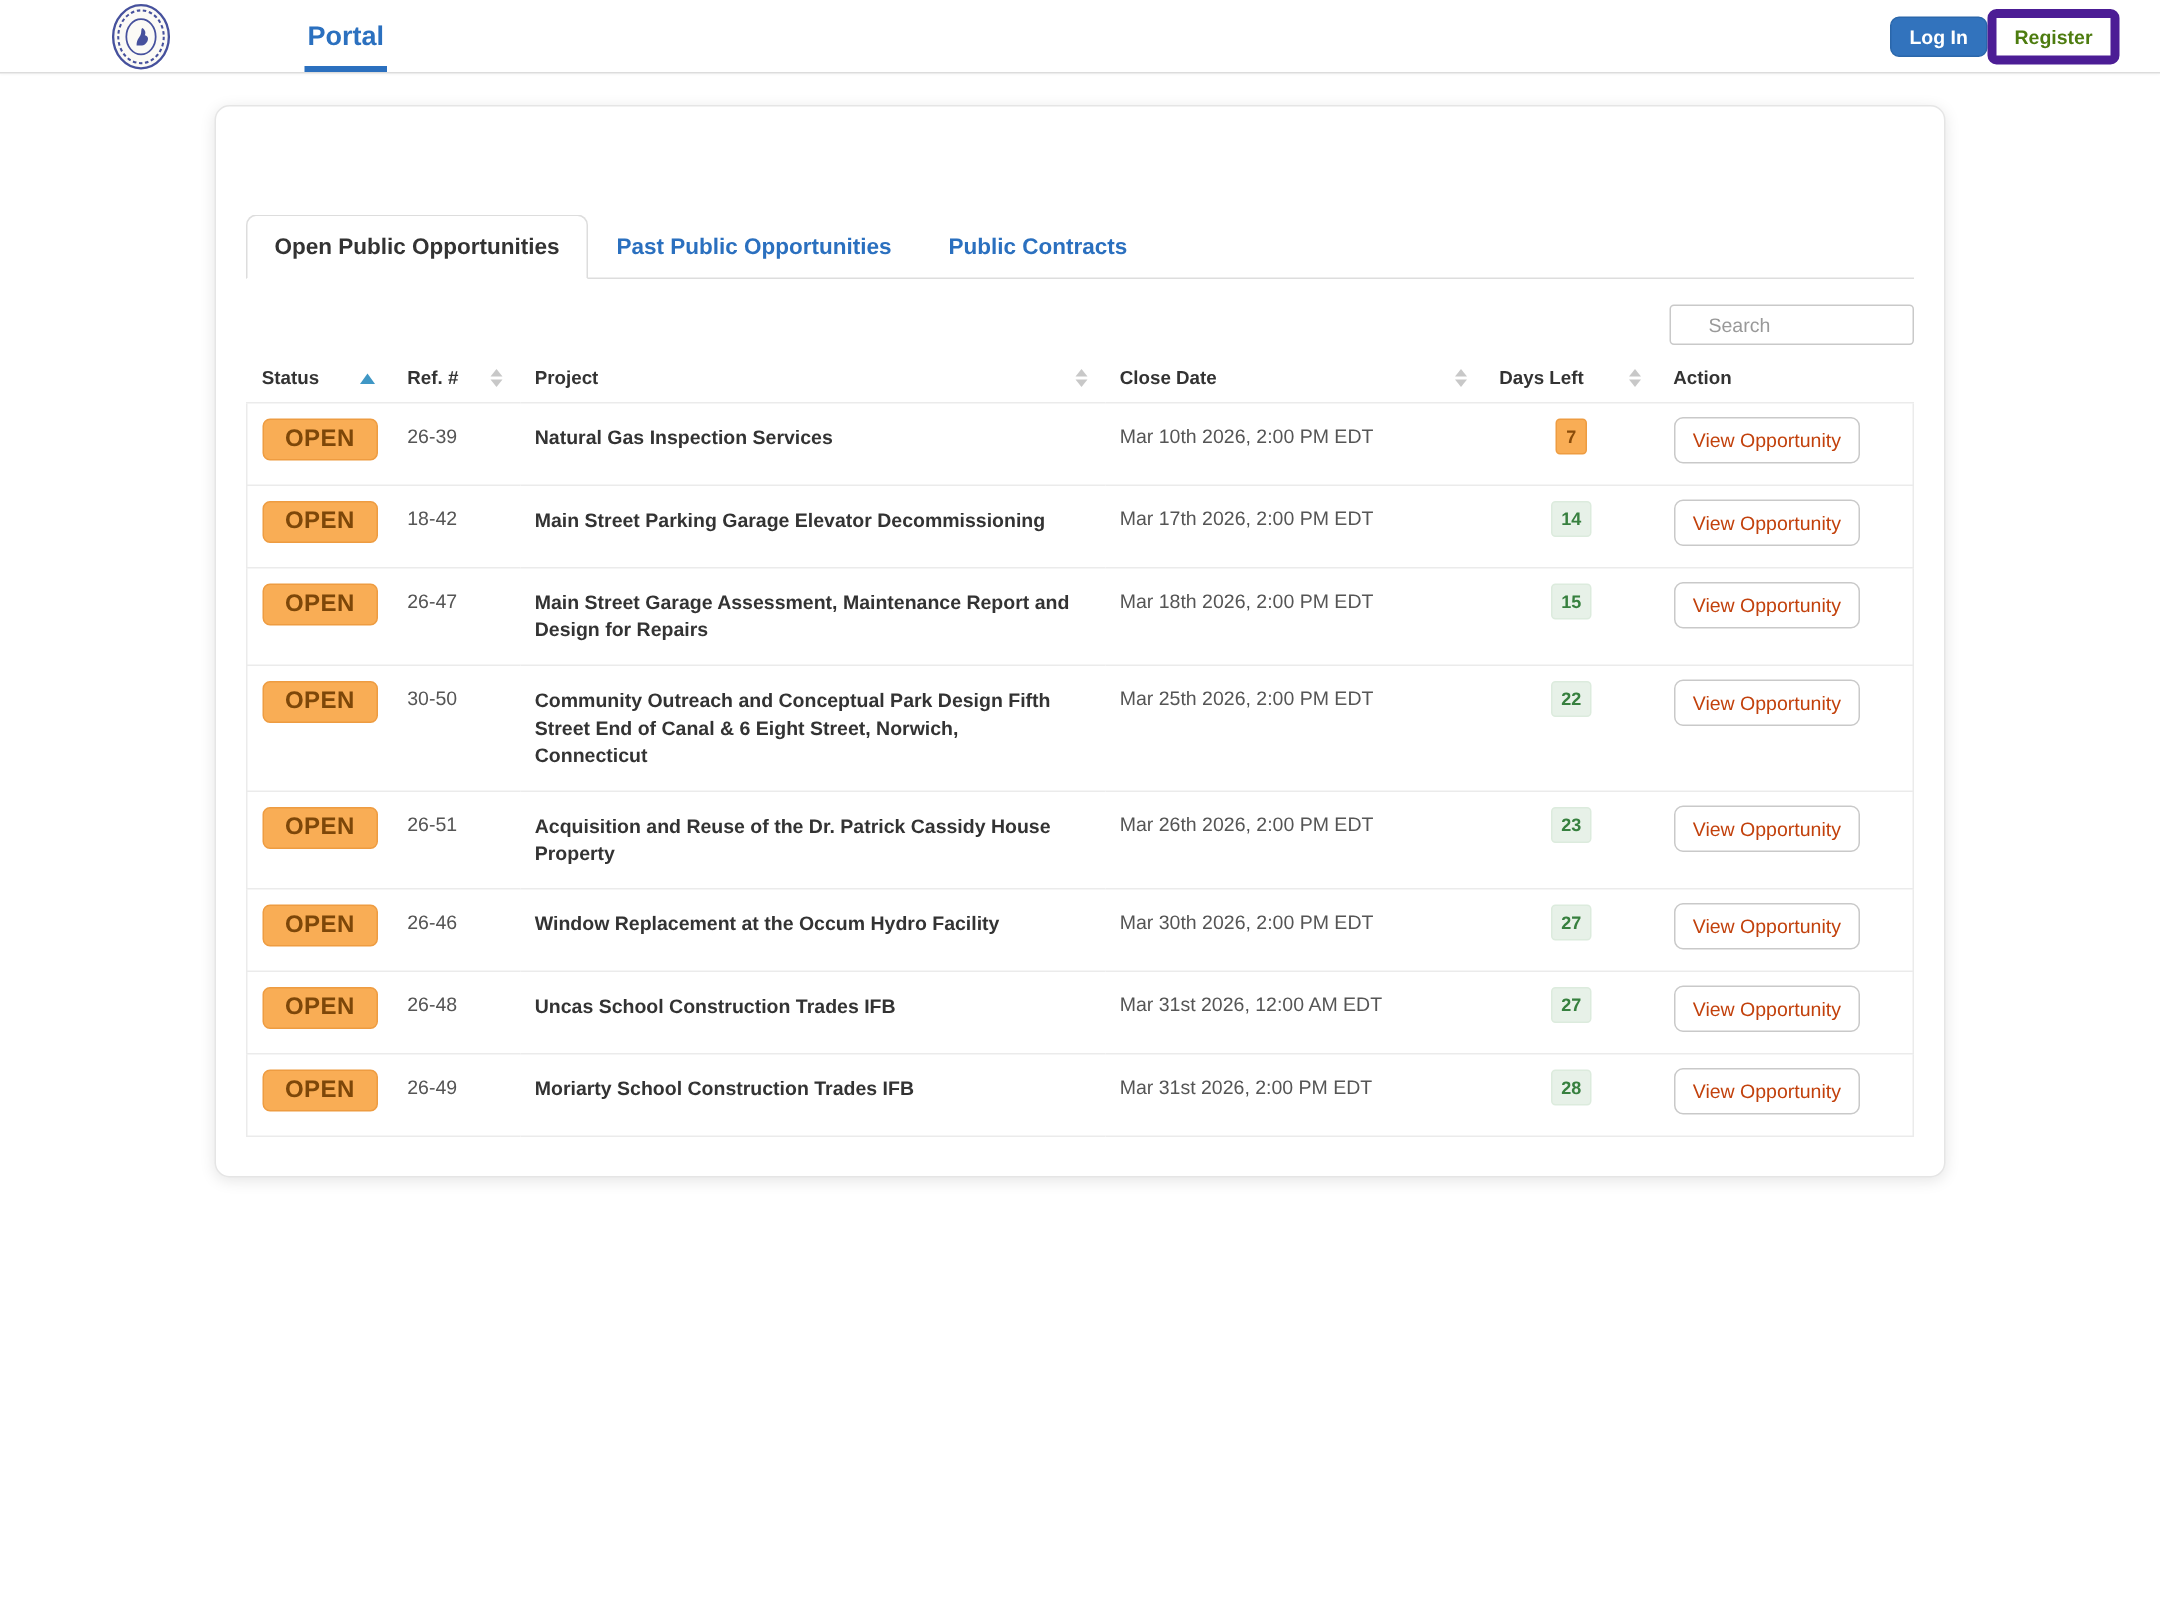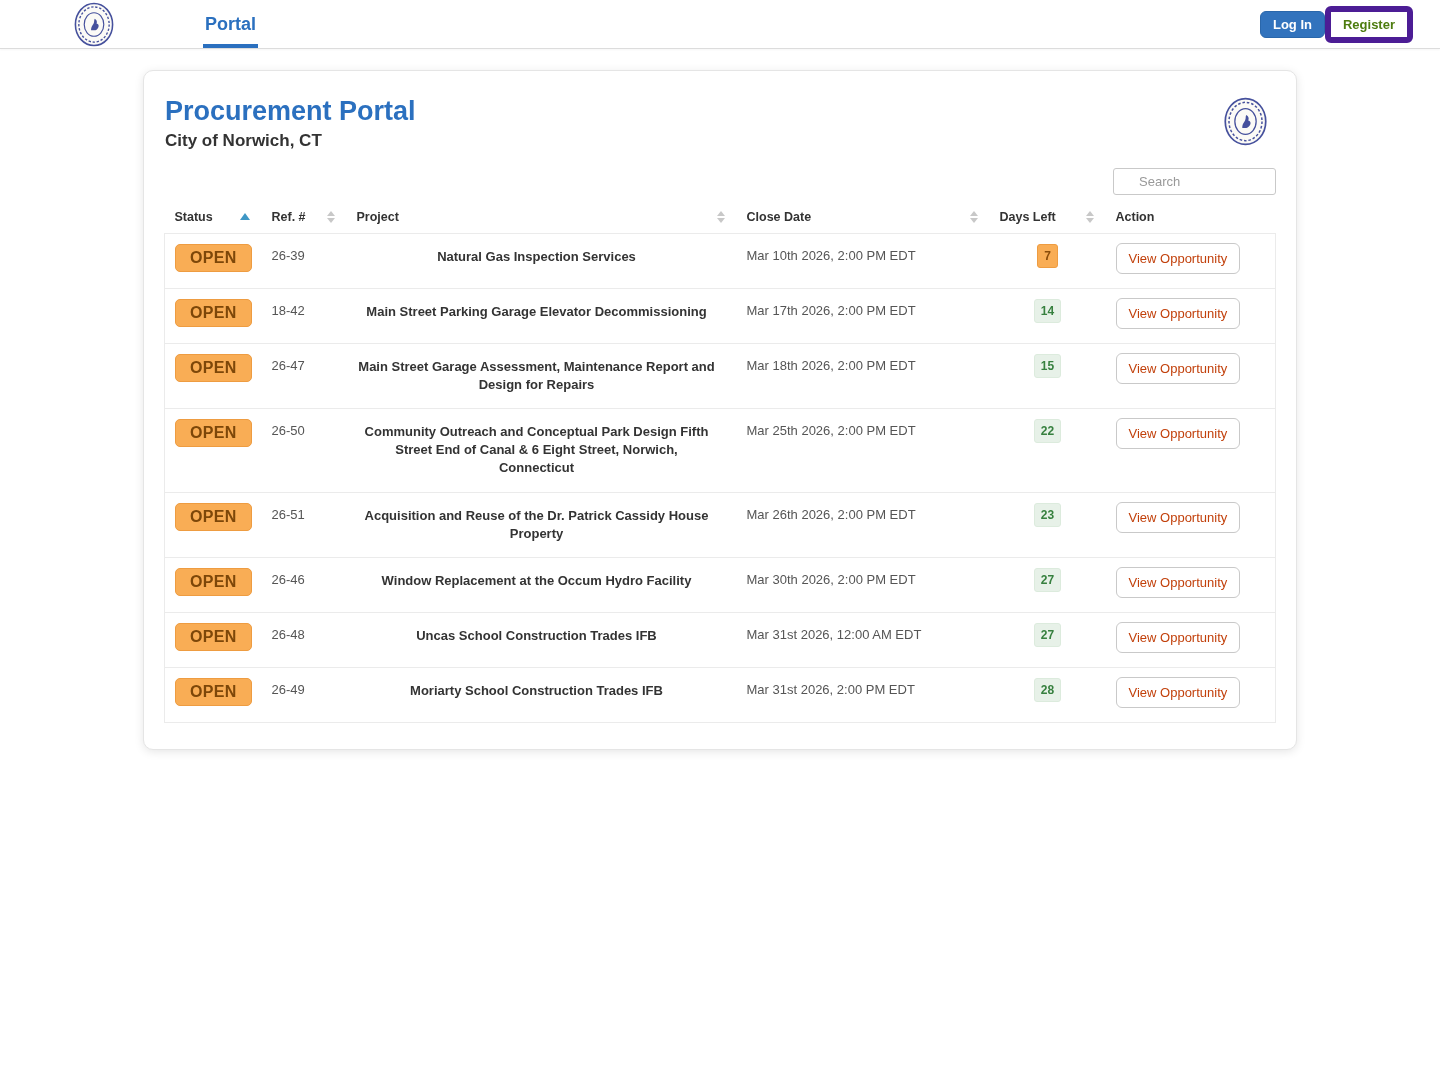--- a/index.html
+++ b/index.html
@@ -37,21 +37,21 @@
   
   .search-row { text-align: right; margin: 17px 0 6px; }
   .search-input { width: 163px; height: 27px; border: 1px solid #c9c9c9; border-radius: 3px;
                   padding: 4px 25px; font-size: 13px; color: #333; font-family: "Liberation Sans", sans-serif; }
   .search-input::placeholder { color: #999; }
 
   
   table { width: 100%; border-collapse: collapse; table-layout: fixed; }
   th:nth-child(1), td:nth-child(1) { width: 97px; }
   th:nth-child(2), td:nth-child(2) { width: 85px; }
-  th:nth-child(3), td:nth-child(3) { width: 390px; text-align: center; }
+  th:nth-child(3), td:nth-child(3) { width: 390px; }
   th:nth-child(4), td:nth-child(4) { width: 253px; }
   th:nth-child(5), td:nth-child(5) { width: 116px; }
 
   th { text-align: left; font-size: 12.5px; font-weight: bold; color: #333;
        padding: 9px 12px 9px 10px; border-bottom: 1px solid #ebebeb; cursor: pointer; }
   .th-inner { display: flex; align-items: center; justify-content: space-between; }
   .sort { display: flex; flex-direction: column; align-items: center; gap: 2px; }
   .sort::before, .sort::after { content: ""; width: 0; height: 0;
        border-left: 4px solid transparent; border-right: 4px solid transparent; }
   .sort-both::before { border-bottom: 5px solid #c8c8c8; }
@@ -95,33 +95,26 @@
   </div>
   <a class="nav-link">Portal</a>
   <div class="nav-actions">
     <button class="btn btn-login">Log In</button>
     <button class="btn btn-register">Register</button>
   </div>
 </header>
 
 <main class="card">
 
-  <div class="card-header">
-    <h1 class="page-title">Procurement Portal</h1>
-    <h2 class="page-subtitle">City of Norwich, CT</h2>
-    <div class="card-seal">
-      <svg width="45" height="49" viewBox="0 0 42 46">
-        <ellipse cx="21" cy="23" rx="19" ry="21.5" fill="#fbfaf6" stroke="#46519d" stroke-width="1.6"></ellipse>
-        <ellipse cx="21" cy="23" rx="15.5" ry="18" fill="none" stroke="#46519d" stroke-width="1.4" stroke-dasharray="2.4 1.8"></ellipse>
-        <ellipse cx="21" cy="23" rx="10" ry="12" fill="none" stroke="#46519d" stroke-width="1.2"></ellipse>
-        <path d="M18 29c0-4 1.6-5 2.6-7 1-2 .2-4 1.2-5 1.8 1 2.8 3 1.8 5 1.8.2 2.8 2 1.8 4-.9 1.9-2.6 3-3.8 3z" fill="#46519d"></path>
-      </svg>
-    </div>
-  </div>
-
+
+  <nav class="tab-bar">
+      <div class="tab active">Open Public Opportunities</div>
+      <div class="tab">Past Public Opportunities</div>
+      <div class="tab">Public Contracts</div>
+    </nav>
 
   <div class="search-row">
     <input class="search-input" type="text" placeholder="Search" style="">
   </div>
 
   <table>
     <thead>
       <tr>
           <th>
     <span class="th-inner">
@@ -181,21 +174,21 @@
         <tr>
     <td><span class="status-badge">OPEN</span></td>
     <td>26-47</td>
     <td class="project-cell">Main Street Garage Assessment, Maintenance Report and Design for Repairs</td>
     <td>Mar 18th 2026, 2:00 PM EDT</td>
     <td class="days-cell"><span class="days-badge success">15</span></td>
     <td><button class="view-btn">View Opportunity</button></td>
   </tr>
         <tr>
     <td><span class="status-badge">OPEN</span></td>
-    <td>26-50</td>
+    <td>30-50</td>
     <td class="project-cell">Community Outreach and Conceptual Park Design Fifth Street End of Canal &amp; 6 Eight Street, Norwich, Connecticut</td>
     <td>Mar 25th 2026, 2:00 PM EDT</td>
     <td class="days-cell"><span class="days-badge success">22</span></td>
     <td><button class="view-btn">View Opportunity</button></td>
   </tr>
         <tr>
     <td><span class="status-badge">OPEN</span></td>
     <td>26-51</td>
     <td class="project-cell">Acquisition and Reuse of the Dr. Patrick Cassidy House Property</td>
     <td>Mar 26th 2026, 2:00 PM EDT</td>

